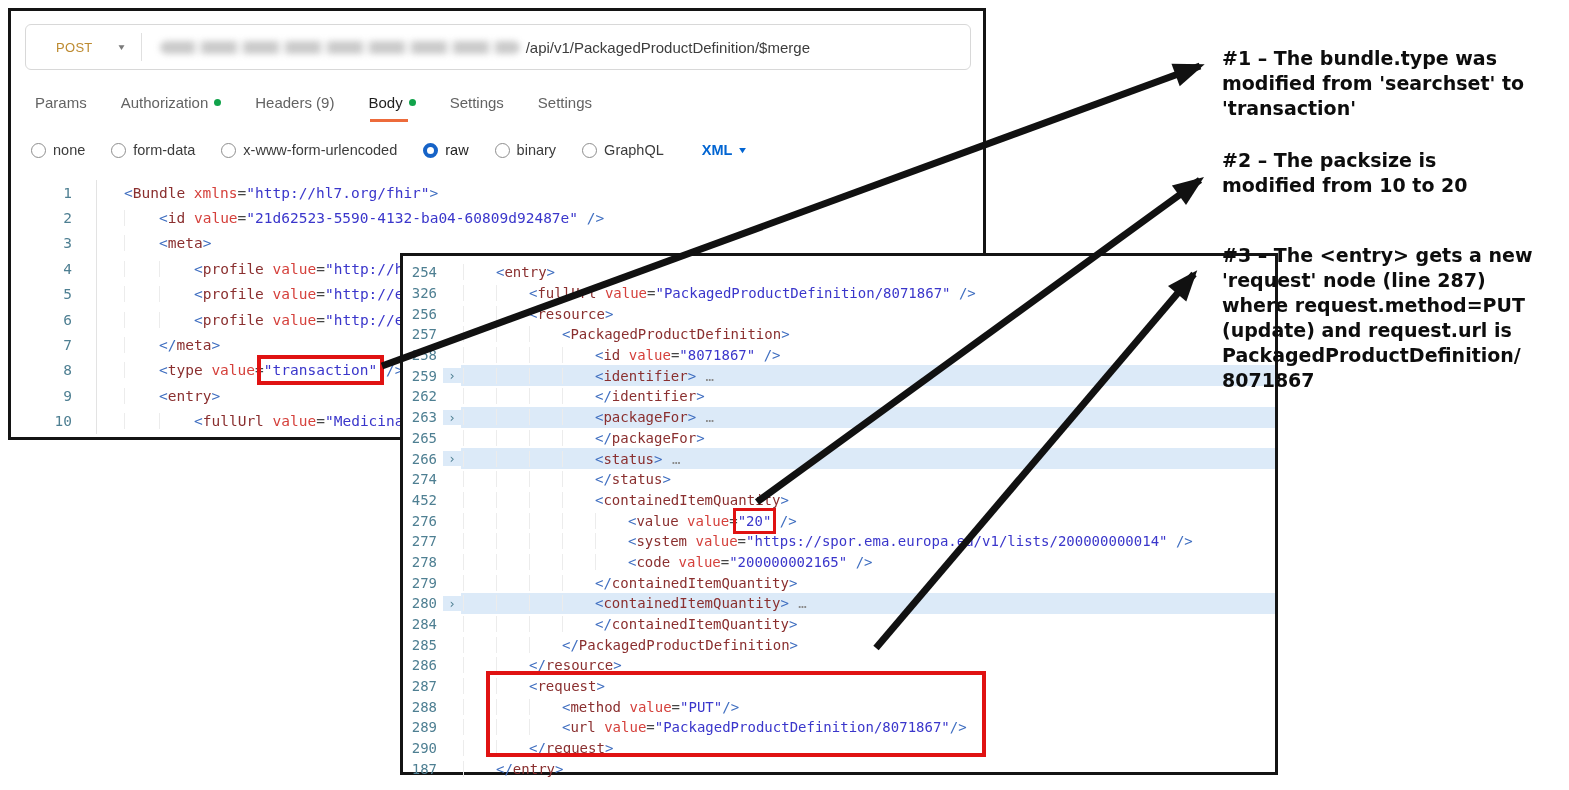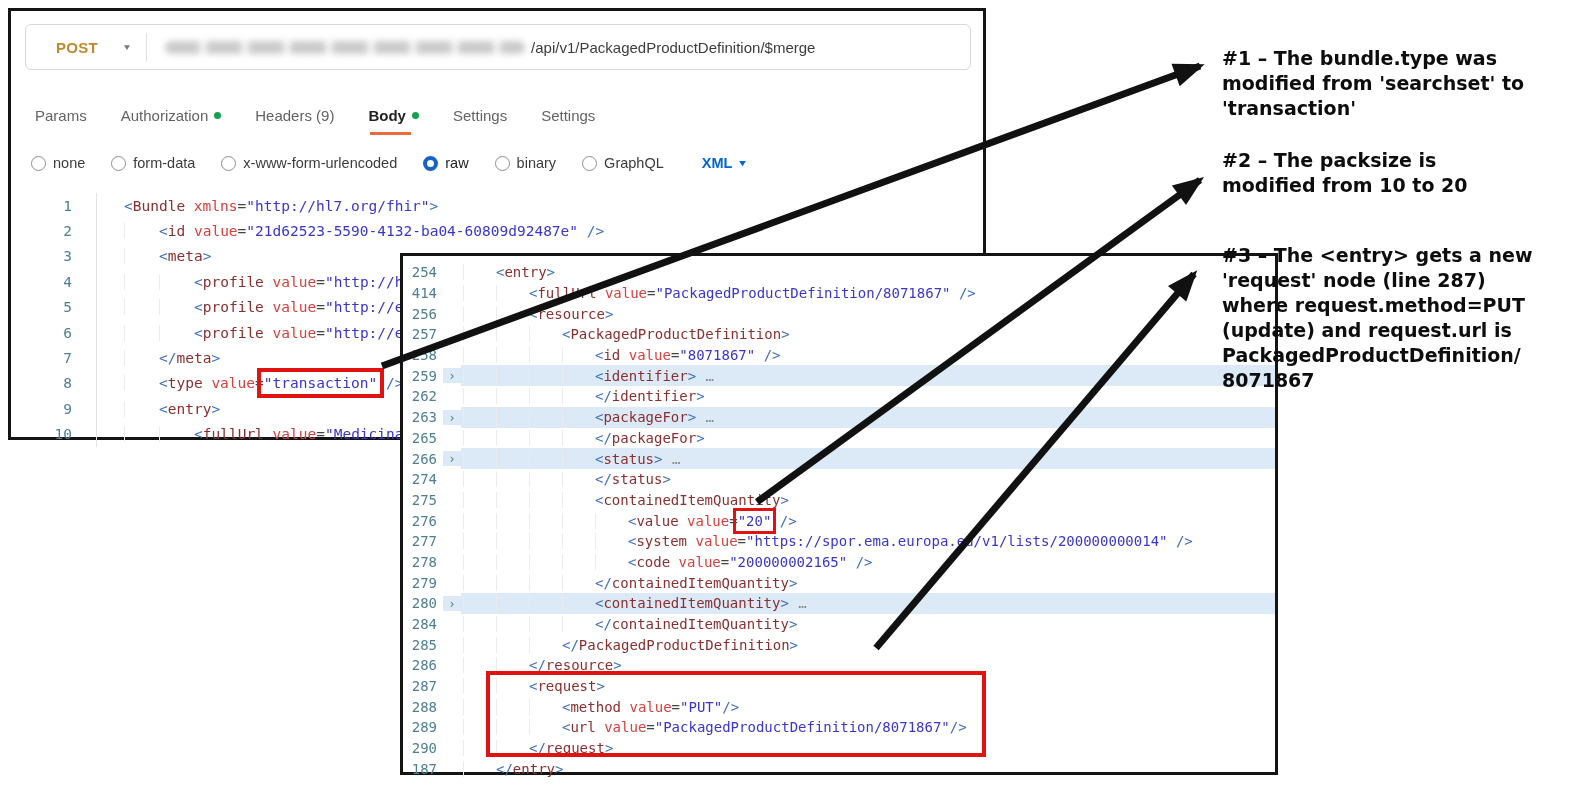--- a/index.html
+++ b/index.html
@@ -11,33 +11,33 @@
   *{box-sizing:border-box;margin:0;padding:0}
   html,body{width:1569px;height:790px;background:#fff;overflow:hidden;
     font-family:"Liberation Sans",sans-serif;position:relative}
   .win{position:absolute;background:#fff;border:3px solid #141414}
   #win1{left:8px;top:8px;width:978px;height:432px;z-index:1}
   #win2{left:400px;top:253px;width:878px;height:522px;z-index:2}
 
   
   .urlbar{margin:13px 12px 0 14px;height:46px;border:1px solid #d8d8d8;border-radius:6px;
     display:flex;align-items:center;background:#fff}
-  .method{color:var(--post);font-weight:bold;font-size:15px;letter-spacing:.3px;padding:0 26px 0 30px}
+  .method{color:var(--post);font-weight:normal;font-size:13px;letter-spacing:.3px;padding:0 26px 0 30px}
   .chev-down{color:#7a7a7a;font-size:12px;transform:scaleY(.8);display:inline-block}
   .vdiv{width:1px;height:28px;background:#e0e0e0;margin:0 18px 0 16px}
   .url-redacted{width:360px;height:13px;border-radius:7px;margin-right:6px;
     background:repeating-linear-gradient(90deg,#b9b9b9 0 34px,rgba(185,185,185,.25) 34px 42px);
     filter:blur(3px);opacity:.75}
   .url-visible{font-size:15px;color:#3d3d3d;white-space:nowrap}
 
-  .tabs{display:flex;align-items:center;gap:34px;padding:0 0 0 24px;margin-top:30px;height:30px}
+  .tabs{display:flex;align-items:center;gap:34px;padding:0 0 0 24px;margin-top:17px;height:30px}
   .tab{font-size:15px;color:#636363;position:relative;cursor:default;white-space:nowrap}
   .tab .dot{display:inline-block;width:7px;height:7px;border-radius:50%;background:var(--green);
     margin-left:6px;vertical-align:2px}
-  .tab.active{color:#1f1f1f;font-weight:bold}
+  .tab.active{color:#1f1f1f;font-weight:normal}
   .tab.active::after{content:"";position:absolute;left:2px;right:8px;bottom:-11px;height:3px;background:var(--orange)}
 
   .modes{display:flex;align-items:center;gap:26px;padding-left:20px;margin-top:19px;height:28px}
   .mode{display:flex;align-items:center;gap:7px;font-size:14.5px;color:#3c3c3c;white-space:nowrap}
   .radio{width:15px;height:15px;border-radius:50%;border:1.5px solid #8e8e8e;background:#fff}
   .mode.sel .radio{border:4.5px solid #1663C7}
   .mode.sel{color:#1f1f1f}
   .lang{color:var(--link);font-weight:bold;font-size:14.5px;display:flex;align-items:center;gap:7px;margin-left:12px}
   .lang .chev-down{color:var(--link)}
 
@@ -154,21 +154,21 @@
 </div>
 
 <div class="win" id="win2">
   <div class="codepane w2" id="code2">
       <div class="crow">
         <span class="lnum">254</span>
         <span class="chev"></span>
         <span class="cline"><span class="ind"></span><span class="tk-p">&lt;</span><span class="tk-t">entry</span><span class="tk-p">&gt;</span></span>
       </div>
       <div class="crow">
-        <span class="lnum">414</span>
+        <span class="lnum">326</span>
         <span class="chev"></span>
         <span class="cline"><span class="ind"></span><span class="ind"></span><span class="tk-p">&lt;</span><span class="tk-t">fullUrl</span><span class="tk-w"> </span><span class="tk-a">value</span><span class="tk-e">=</span><span class="tk-v">"PackagedProductDefinition/8071867"</span><span class="tk-w"> </span><span class="tk-p">/&gt;</span></span>
       </div>
       <div class="crow">
         <span class="lnum">256</span>
         <span class="chev"></span>
         <span class="cline"><span class="ind"></span><span class="ind"></span><span class="tk-p">&lt;</span><span class="tk-t">resource</span><span class="tk-p">&gt;</span></span>
       </div>
       <div class="crow">
         <span class="lnum">257</span>
@@ -204,21 +204,21 @@
         <span class="lnum">266</span>
         <span class="chev">›</span>
         <span class="cline"><span class="ind"></span><span class="ind"></span><span class="ind"></span><span class="ind"></span><span class="tk-p">&lt;</span><span class="tk-t">status</span><span class="tk-p">&gt;</span><span class="tk-d"> …</span></span>
       </div>
       <div class="crow">
         <span class="lnum">274</span>
         <span class="chev"></span>
         <span class="cline"><span class="ind"></span><span class="ind"></span><span class="ind"></span><span class="ind"></span><span class="tk-p">&lt;/</span><span class="tk-t">status</span><span class="tk-p">&gt;</span></span>
       </div>
       <div class="crow">
-        <span class="lnum">275</span>
+        <span class="lnum">452</span>
         <span class="chev"></span>
         <span class="cline"><span class="ind"></span><span class="ind"></span><span class="ind"></span><span class="ind"></span><span class="tk-p">&lt;</span><span class="tk-t">containedItemQuantity</span><span class="tk-p">&gt;</span></span>
       </div>
       <div class="crow">
         <span class="lnum">276</span>
         <span class="chev"></span>
         <span class="cline"><span class="ind"></span><span class="ind"></span><span class="ind"></span><span class="ind"></span><span class="ind"></span><span class="tk-p">&lt;</span><span class="tk-t">value</span><span class="tk-w"> </span><span class="tk-a">value</span><span class="tk-e">=</span><span class="tk-x">"20"</span><span class="tk-w"> </span><span class="tk-p">/&gt;</span></span>
       </div>
       <div class="crow">
         <span class="lnum">277</span>

